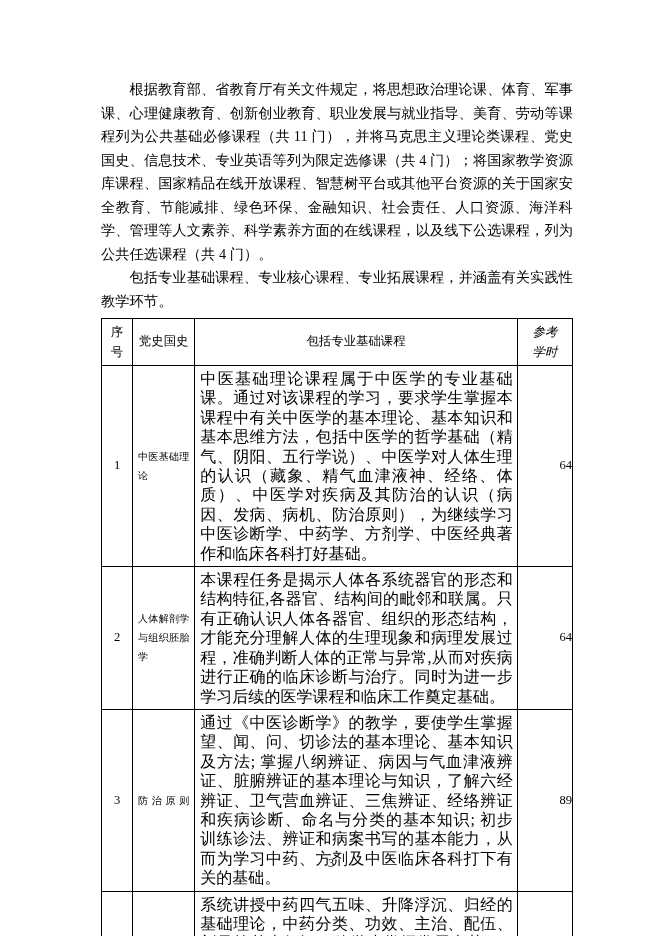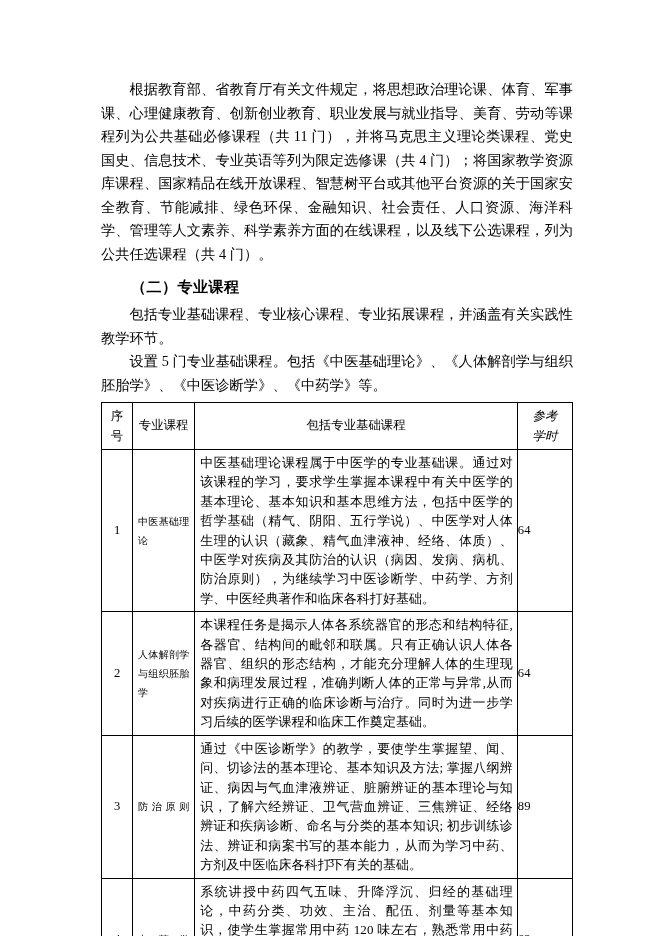--- a/index.html
+++ b/index.html
@@ -85,26 +85,26 @@
     text-align-last: justify;
     padding: 18px 5px;
     font-size: 10px;
     line-height: 19px;
     margin-top: 9px;
   }
   td.cell-content {
     text-align: justify;
     text-justify: inter-ideograph;
     padding: 3px 4px 3px 5px;
-    font-size: 13px;
+    font-size: 16px;
     line-height: 19.4px;
     letter-spacing: 0.05px;
   }
   td.cell-hours {
-    text-align: left;
+    text-align: right;
     font-size: 12.6px;
   }
   .hdr-stack {
     display: block;
     line-height: 20px;
   }
   .page-number {
     position: absolute;
     left: 0;
     top: 856px;
@@ -115,41 +115,39 @@
     color: #000000;
   }
 </style>
 </head>
 <body>
 
 <div class="page">
 
   <p class="body-text">根据教育部、省教育厅有关文件规定，将思想政治理论课、体育、军事课、心理健康教育、创新创业教育、职业发展与就业指导、美育、劳动等课程列为公共基础必修课程（共 11 门），并将马克思主义理论类课程、党史国史、信息技术、专业英语等列为限定选修课（共 4 门）；将国家教学资源库课程、国家精品在线开放课程、智慧树平台或其他平台资源的关于国家安全教育、节能减排、绿色环保、金融知识、社会责任、人口资源、海洋科学、管理等人文素养、科学素养方面的在线课程，以及线下公选课程，列为公共任选课程（共 4 门）。</p>
 
-  <h2 class="heading-level2">（二）专业课程</h2>
 
   <p class="body-text">包括专业基础课程、专业核心课程、专业拓展课程，并涵盖有关实践性教学环节。</p>
 
 
-  <p class="body-text">设置 5 门专业基础课程。包括《中医基础理论》、《人体解剖学与组织胚胎学》、《中医诊断学》、《中药学》等。</p>
 
   <table class="course-table">
     <colgroup>
       <col class="col-seq">
       <col class="col-name">
       <col class="col-content">
       <col class="col-hours">
     </colgroup>
     <thead>
       <tr>
         <th class="col-seq">
           <span class="hdr-stack">序</span>
           <span class="hdr-stack">号</span>
         </th>
-        <th class="col-name">专业课程</th>
+        <th class="col-name">党史国史</th>
         <th class="col-content">包括专业基础课程</th>
         <th class="col-hours">
           <span class="hdr-stack">参考</span>
           <span class="hdr-stack">学时</span>
         </th>
       </tr>
     </thead>
     <tbody>
       <tr>
         <td class="cell-seq">1</td>

